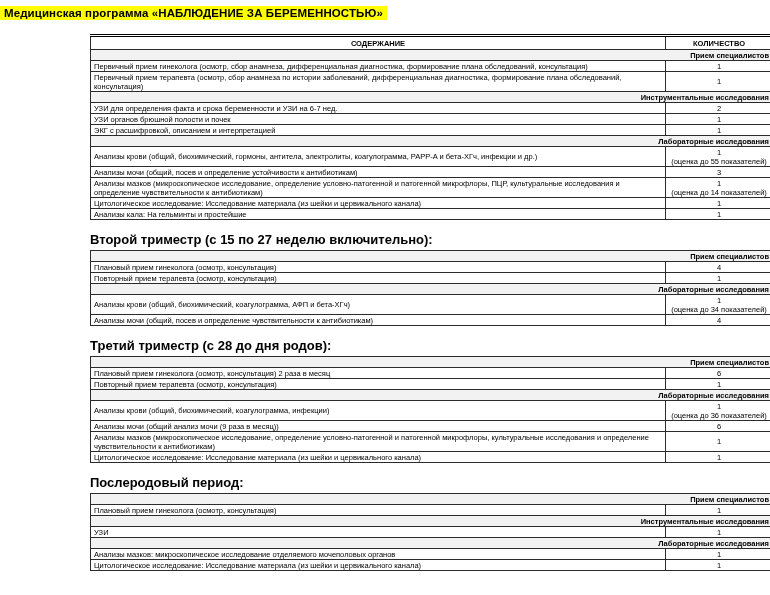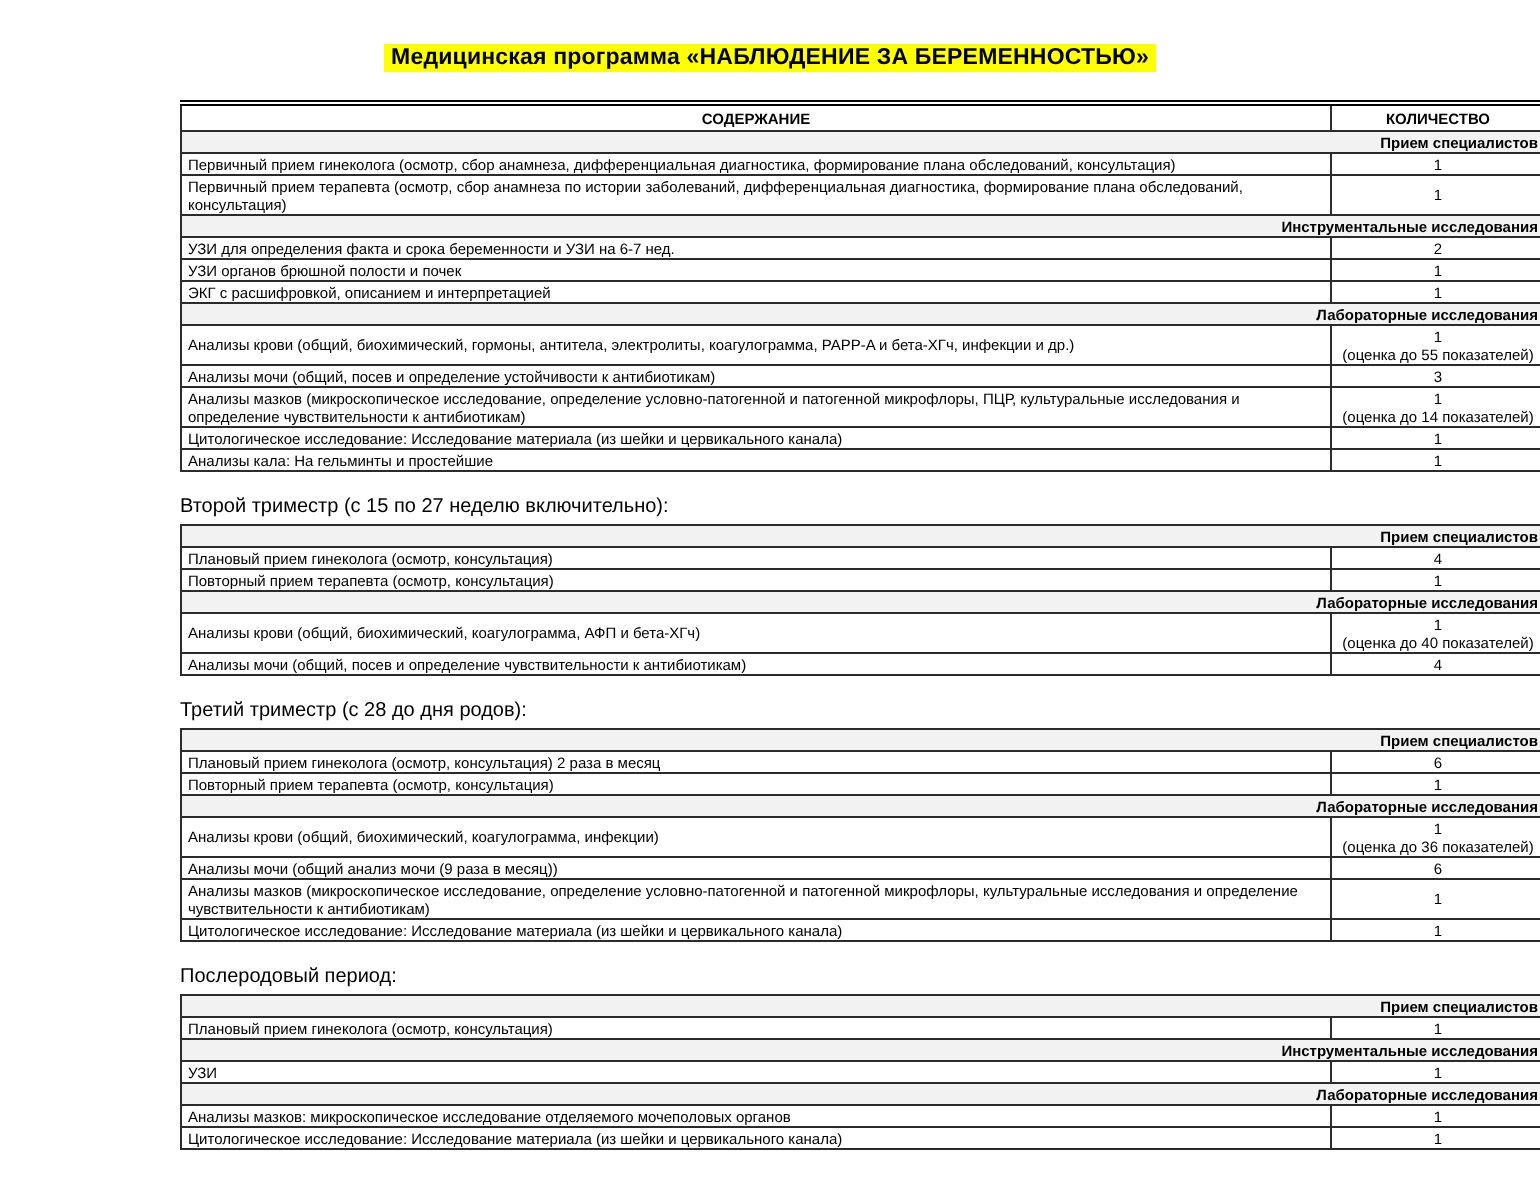--- a/index.html
+++ b/index.html
@@ -2,21 +2,21 @@
 <html><head>
 <meta charset="utf-8">
 <style>
   * { box-sizing: border-box; }
   html,body { margin:0; padding:0; }
   body {
     width:770px; height:595px; overflow:hidden;
     background:#ffffff; color:#000;
     font-family:"Liberation Sans", sans-serif;
   }
-  .title-wrap { text-align:center; margin-top:19px; }
+  .title-wrap { text-align:left; margin-top:3px; }
   .doc-title {
     display:inline-block;
     background:#ffff00;
     font-weight:bold;
     font-size:11.5px;
     padding:1px 4px;
     letter-spacing:0.1px;
   }
   .content { margin:13px 25px 0 63px; width:682px;padding-left:27px; }
   table.ptable {
@@ -37,21 +37,21 @@
   }
   table.ptable th {
     font-weight:bold; text-align:center; background:#ffffff; padding:1.5px 3px;
   }
   td.group {
     font-weight:bold; text-align:right; background:#f2f2f2; padding:1px 3px;
   }
   td.qty { text-align:center; }
   .qnote { display:block; }
   .sec-label {
-    font-weight:normal; font-size:10px; margin:12px 0 3px 0;
+    font-weight:bold; font-size:13px; margin:12px 0 3px 0;
   }
   .footer { margin-top:26px; padding-left:26px; text-align:center; font-size:7.5px; line-height:1.45; }
   .footer-line { border-top:1px solid #000; width:545px; margin:0 0 3px 140px; }
 </style>
 </head>
 <body>
 
 <div class="title-wrap">
   <span class="doc-title">Медицинская программа «НАБЛЮДЕНИЕ ЗА БЕРЕМЕННОСТЬЮ»</span>
 </div>
@@ -134,21 +134,21 @@
         </tr>
         <tr>
           <td>Повторный прием терапевта (осмотр, консультация)</td>
           <td class="qty">1</td>
         </tr>
         <tr>
           <td class="group" colspan="2">Лабораторные исследования</td>
         </tr>
         <tr>
           <td>Анализы крови (общий, биохимический, коагулограмма, АФП и бета-ХГч)</td>
-          <td class="qty">1<span class="qnote">(оценка до 40 показателей)</span></td>
+          <td class="qty">1<span class="qnote">(оценка до 34 показателей)</span></td>
         </tr>
         <tr>
           <td>Анализы мочи (общий, посев и определение чувствительности к антибиотикам)</td>
           <td class="qty">4</td>
         </tr>
       </tbody>
     </table>
     <div class="sec-label">Третий триместр (с 28 до дня родов):</div>
     <table class="ptable">
       <colgroup>

